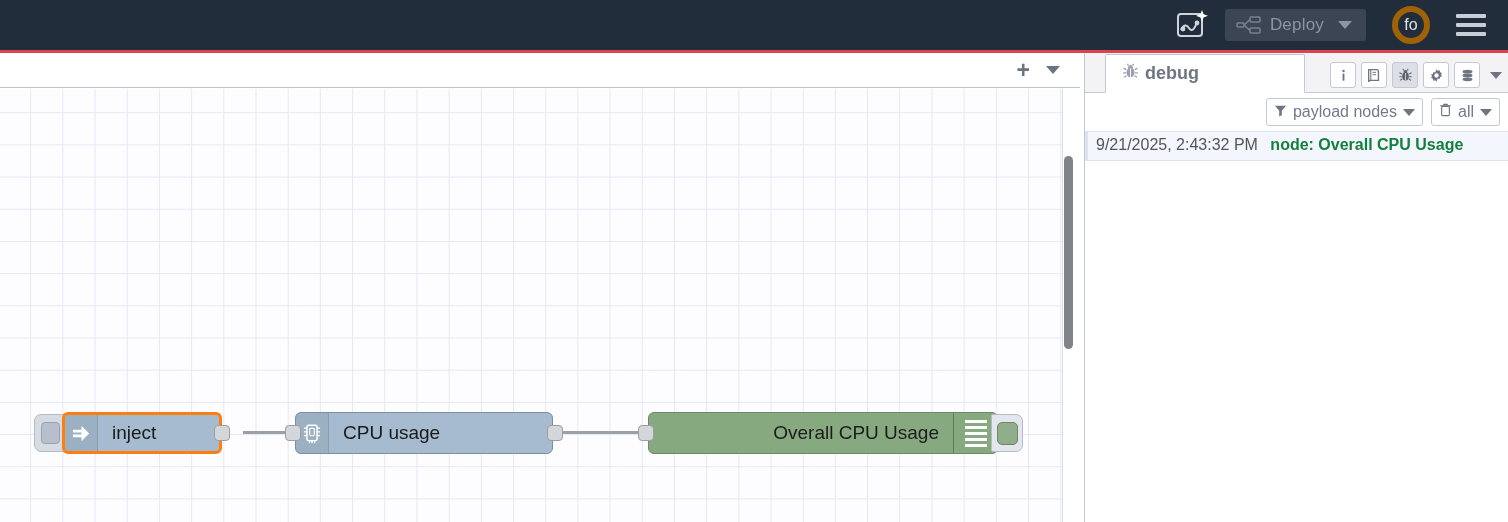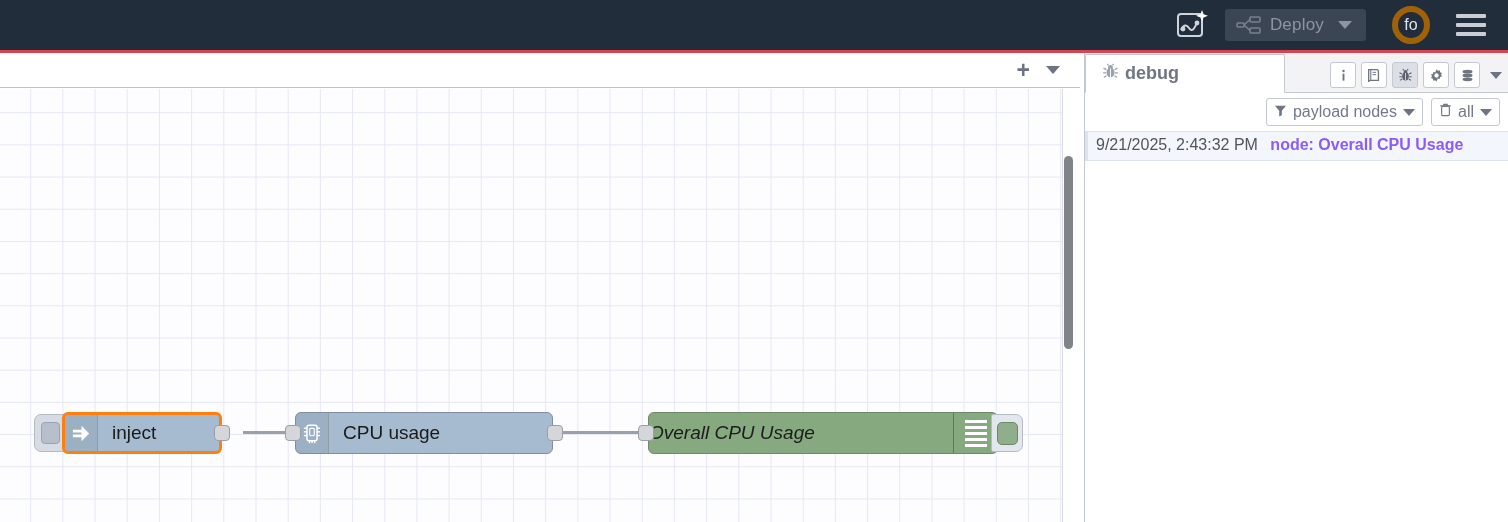--- a/index.html
+++ b/index.html
@@ -158,22 +158,22 @@
   .cpu-wrap { top: 305px; left: 295px; }
   .node-cpu { width: 258px; background: #a6bbcf; border: 1px solid #7d8ea0; cursor: pointer; }
 
   
   .debug-wrap { top: 305px; left: 648px; }
   .node-debug {
     width: 350px; background: #87a980; border: 1px solid #6d8a67;
     cursor: pointer;
   }
   .node-debug .node-label {
-    font-style: italic; font-size: 19px; color: #1c1c1c;
-    padding-right: 14px; padding-left: 0;
+    font-size: 19px; color: #1c1c1c;
+    text-align: right; padding-right: 14px; padding-left: 0;
   }
   .debug-icon-cell {
     width: 44px; height: 100%;
     display: flex; flex-direction: column; align-items: center; justify-content: center;
     border-left: 1px solid #5f7a5a;
     flex: 0 0 auto; gap: 3px;
   }
   .debug-icon-cell i { display:block; width: 22px; height: 3px; background: #fff; }
   .debug-toggle {
     position: absolute; right: -26px; top: 50%; margin-top: -19px;
@@ -207,21 +207,21 @@
     border-bottom: 1px solid #c4c8d0;
     background: #f3f3f5;
     display: flex; align-items: flex-end;
   }
   .sb-tab {
     height: 39px; min-width: 200px;
     background: #fff;
     border: 1px solid #c4c8d0; border-bottom: 1px solid #fff;
     border-radius: 2px 2px 0 0;
     display: flex; align-items: center; padding: 0 16px;
-    margin-left: 0; margin-bottom: -1px;
+    margin-left: 20px; margin-bottom: -1px;
     cursor: pointer;
   }
   .sb-tab-label {
     font-size: 18px; font-weight: bold; color: #6f7682; margin-left: 6px;
   }
   .sb-tools {
     margin-left: auto; display: flex; align-items: center;
     padding-bottom: 4px; padding-right: 6px; gap: 5px;
   }
   .sb-tool {
@@ -262,21 +262,21 @@
     border-top: 1px solid #dde3ee;
     border-bottom: 1px solid #dde3ee;
     border-left: 3px solid #dde3ee;
     padding: 4px 6px 6px 8px;
   }
   .msg-head {
     font-size: 16px; color: #3a3a3a; white-space: nowrap;
     overflow: hidden;
   }
   .msg-time { color: #555; }
-  .msg-node { color: #8b5cf6; font-weight: bold; margin-left: 8px; }
+  .msg-node { color: #15803d; font-weight: bold; margin-left: 8px; }
   .msg-topic {
     font-size: 16px; color: #b0413e; margin-top: 3px;
   }
   .msg-value {
     font-family: "DejaVu Sans Mono", monospace;
     font-size: 17px; color: #1426d4; margin-top: 4px; margin-left: 4px;
   }
 </style>
 </head>
 <body>

